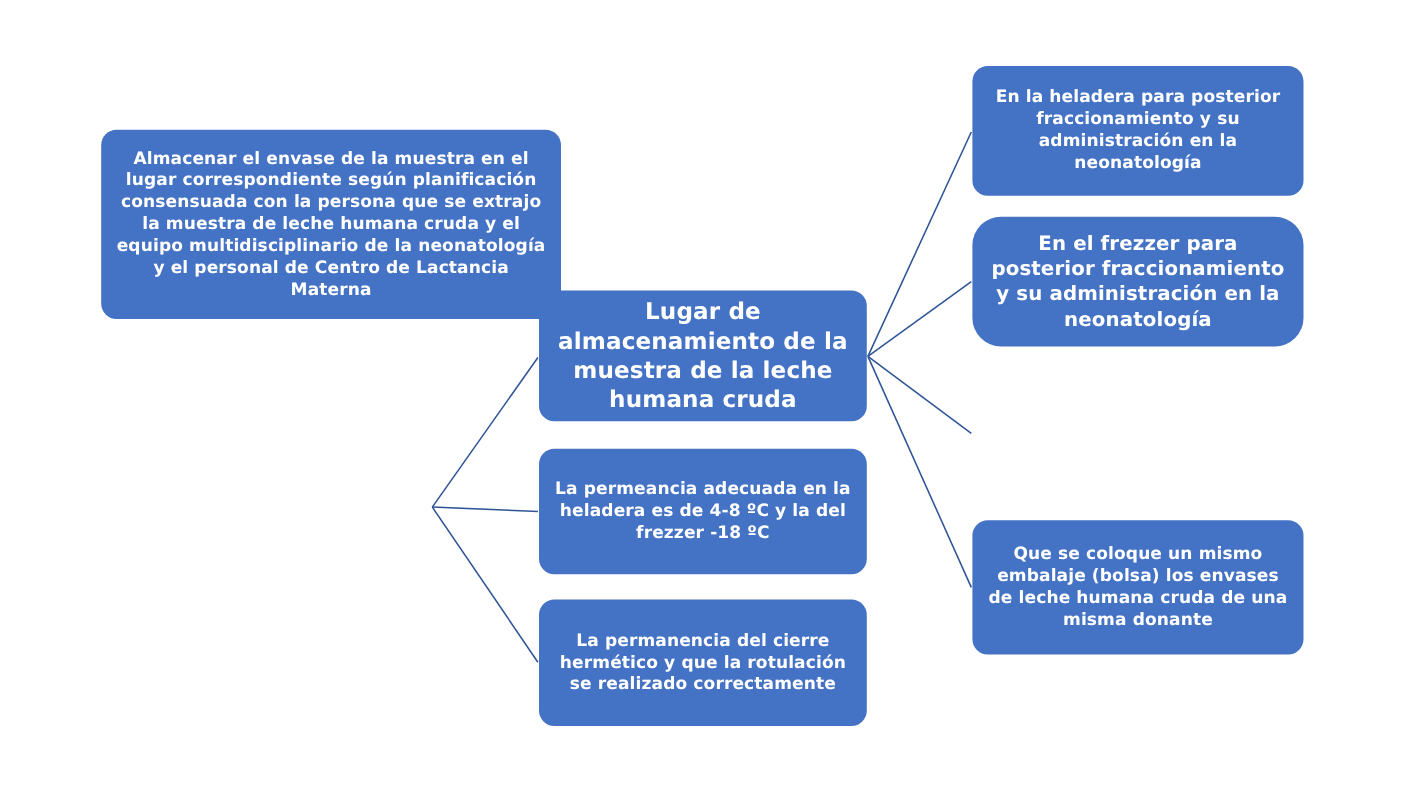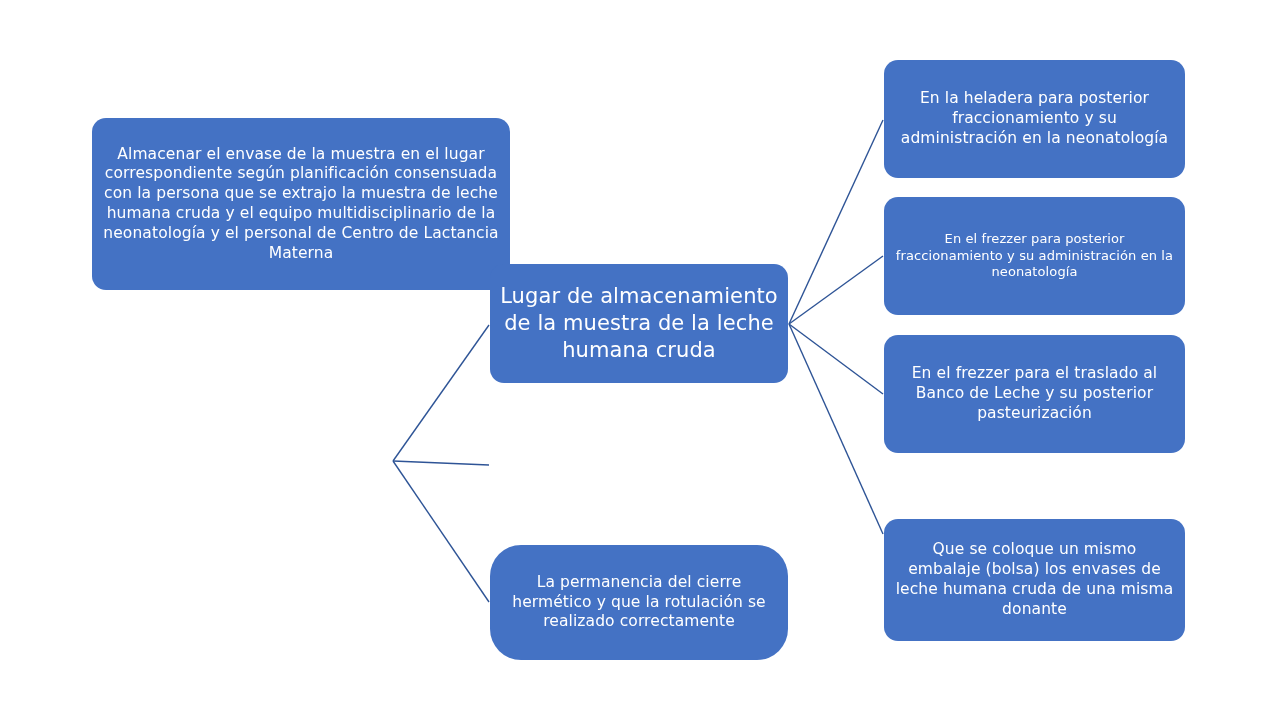--- a/index.html
+++ b/index.html
@@ -34,20 +34,21 @@
     justify-content: center;
     text-align: center;
     padding: 6px 10px;
     line-height: 1.28;
     letter-spacing: 0.1px;
   }
   .node .txt {
     display: block;
     width: 100%;
     white-space: pre-line;
+    font-weight: bold;
   }
 
   
   #node-almacenar-envase {
     left: 92px; top: 118px; width: 418px; height: 172px;
     font-size: 15.5px;
   }
   #node-antes-almacenamiento {
     left: 92px; top: 403px; width: 300px; height: 115px;
     font-size: 15.5px;
@@ -58,40 +59,39 @@
     left: 490px; top: 264px; width: 298px; height: 119px;
     font-size: 21px;
   }
   #node-permeancia {
     left: 490px; top: 408px; width: 298px; height: 114px;
     font-size: 15.5px;
   }
   #node-cierre-hermetico {
     left: 490px; top: 545px; width: 298px; height: 115px;
     font-size: 15.5px;
-    border-radius: 31px;
   }
 
   
   #node-heladera-fraccionamiento {
     left: 884px; top: 60px; width: 301px; height: 118px;
     font-size: 15.5px;
   }
   #node-frezzer-fraccionamiento {
     left: 884px; top: 197px; width: 301px; height: 118px;
-    font-size: 13px;
+    font-size: 18px;
+    border-radius: 26px;
   }
   #node-frezzer-traslado {
     left: 884px; top: 335px; width: 301px; height: 118px;
     font-size: 15.5px;
   }
   #node-mismo-embalaje {
     left: 884px; top: 473px; width: 301px; height: 122px;
     font-size: 15.5px;
-    margin-top: 46px;
   }
 </style>
 </head>
 <body>
 
 <div id="canvas">
 
   <svg id="connectors" viewBox="0 0 1280 720" xmlns="http://www.w3.org/2000/svg">
     <g stroke="#2E5496" stroke-width="1.4" fill="none">
 
@@ -108,34 +108,34 @@
 
   <div class="node" id="node-almacenar-envase">
     <span class="txt">Almacenar el envase de la muestra en el lugar correspondiente según planificación consensuada con la persona que se extrajo la muestra de leche   humana cruda y el equipo multidisciplinario de la neonatología y el personal de Centro de Lactancia Materna</span>
   </div>
 
 
   <div class="node" id="node-lugar-almacenamiento">
     <span class="txt">Lugar de almacenamiento de la muestra de la leche humana cruda</span>
   </div>
 
+  <div class="node" id="node-permeancia">
+    <span class="txt">La permeancia adecuada en la heladera es de 4-8 ºC y la del frezzer -18 ºC</span>
+  </div>
 
   <div class="node" id="node-cierre-hermetico">
     <span class="txt">La permanencia del cierre hermético y que la rotulación se realizado correctamente</span>
   </div>
 
   <div class="node" id="node-heladera-fraccionamiento">
     <span class="txt">En la heladera para posterior fraccionamiento y su administración en la neonatología</span>
   </div>
 
   <div class="node" id="node-frezzer-fraccionamiento">
     <span class="txt">En el frezzer para posterior fraccionamiento y su administración en la neonatología</span>
   </div>
 
-  <div class="node" id="node-frezzer-traslado">
-    <span class="txt">En el frezzer para el traslado al Banco de Leche y su posterior pasteurización</span>
-  </div>
 
   <div class="node" id="node-mismo-embalaje">
     <span class="txt">Que se coloque un mismo embalaje (bolsa) los envases de leche humana cruda de una misma donante</span>
   </div>
 
 </div>
 
 </body></html>

